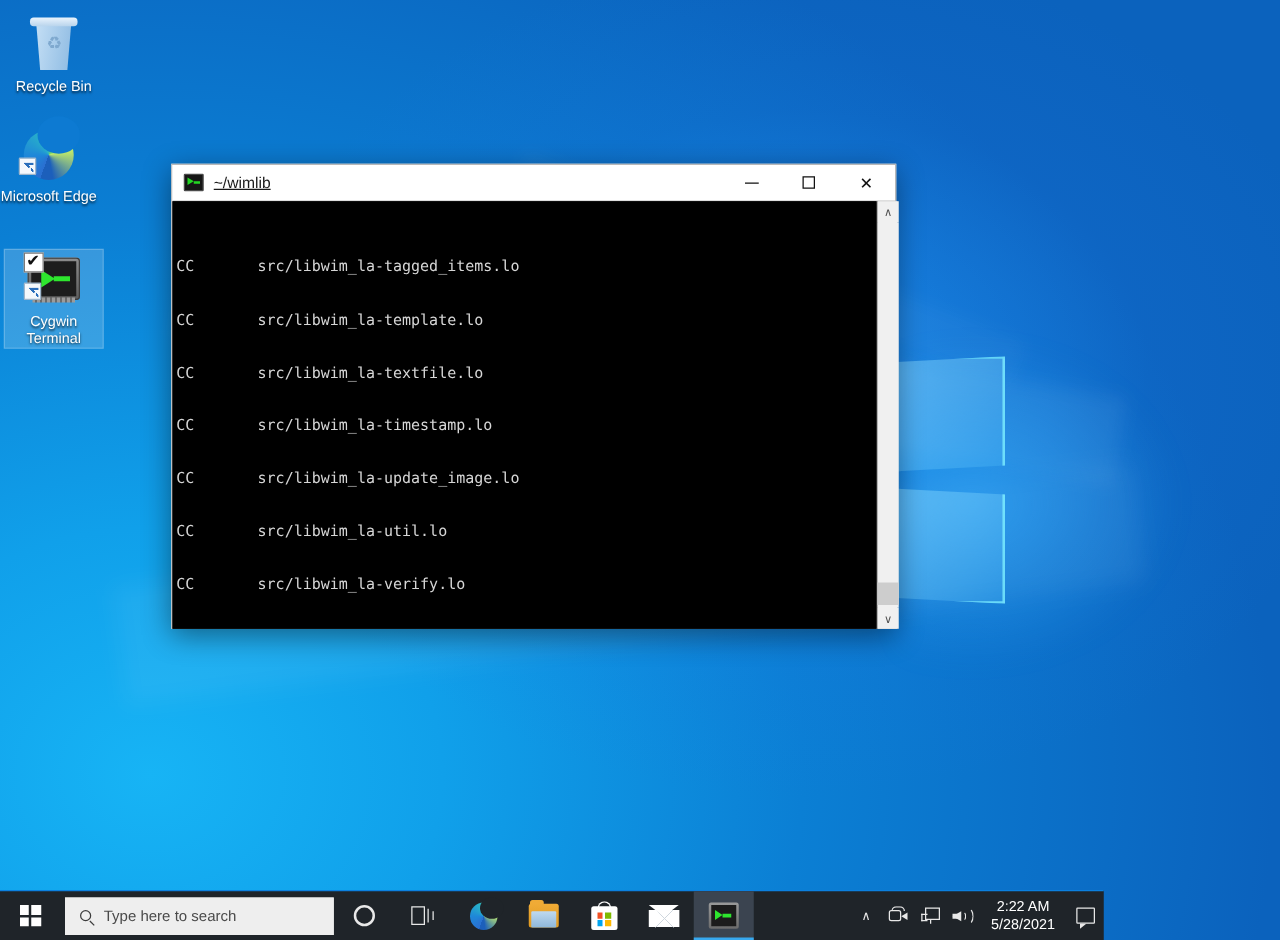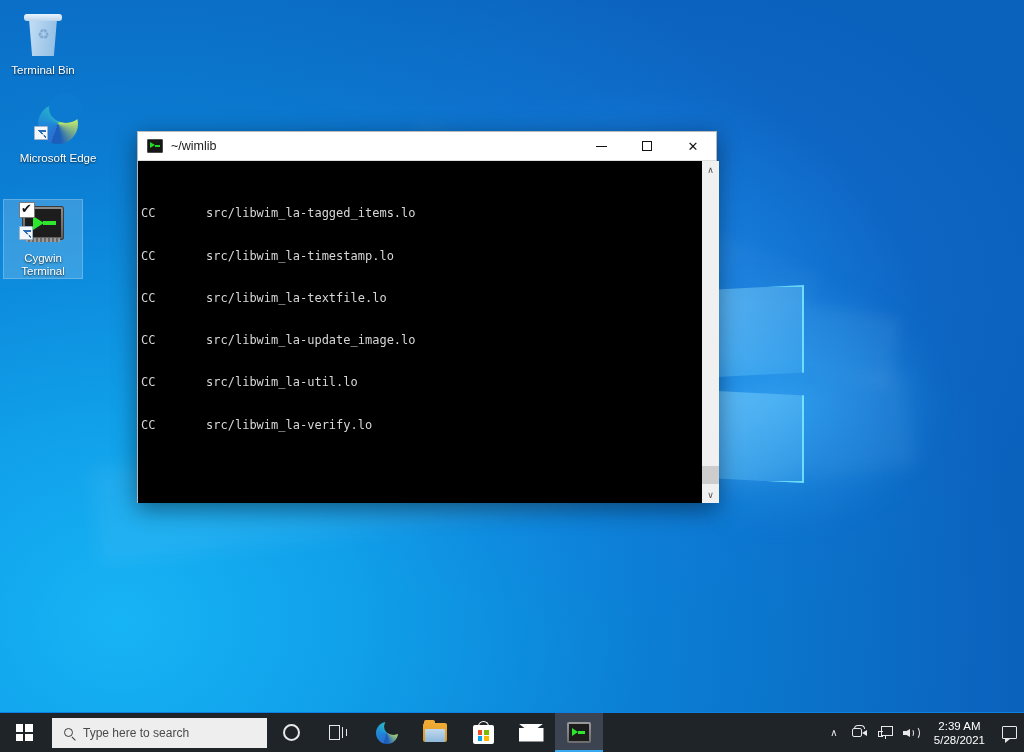--- a/index.html
+++ b/index.html
@@ -45,21 +45,21 @@
           background:radial-gradient(ellipse at 25% 50%, rgba(60,180,255,0.55), rgba(0,0,0,0) 68%); filter:blur(10px); }
 
   
   .desk-icon {
     position:absolute; width:78px; text-align:center; color:#fff;
     font-size:11.5px; line-height:13px; cursor:default;
     text-shadow:0 1px 2px rgba(0,0,0,0.75);
   }
   .desk-icon .glyph { width:48px; height:48px; margin:0 auto 4px; position:relative; }
   #ico-recycle { left:4px; top:12px; }
-  #ico-edge    { left:19px; top:100px; }
+  #ico-edge    { left:0; top:100px; }
   #ico-cygwin  { left:4px; top:200px; }
   #ico-cygwin.selected {
     background:rgba(255,255,255,0.18);
     outline:1px solid rgba(255,255,255,0.35);
   }
 
   
   .rb-body {
     position:absolute; left:8px; top:6px; width:32px; height:38px;
     background:linear-gradient(100deg, rgba(225,240,252,.88), rgba(175,205,232,.78));
@@ -132,21 +132,21 @@
   #title-bar {
     height:29px; background:#ffffff; display:flex; align-items:center;
     border-bottom:1px solid #dedede; position:relative;
   }
   #title-icon { width:16px; height:16px; margin-left:9px; margin-right:8px; position:relative; flex:0 0 auto; }
   .ti-frame { position:absolute; left:0; top:1px; width:16px; height:14px;
     background:#161616; border:1px solid #4b4b4b; border-radius:1px; }
   .ti-chev { position:absolute; left:3px; top:4px; width:0; height:0;
     border-left:5px solid #23d723; border-top:3.5px solid transparent; border-bottom:3.5px solid transparent; }
   .ti-bar { position:absolute; left:8px; top:7px; width:5px; height:2px; background:#23d723; }
-  #title-text { font-size:12.5px; color:#1a1a1a; flex:1 1 auto; }
+  #title-text { font-size:12.5px; color:#1a1a1a; flex:1 1 auto;text-decoration:underline; }
   .win-btn {
     width:46px; height:29px; display:flex; align-items:center; justify-content:center;
     font-size:12px; color:#111; flex:0 0 auto;
   }
   .wb-min { width:11px; height:1px; background:#111; }
   .wb-max { width:10px; height:10px; border:1px solid #111; }
   .wb-close { font-size:13px; line-height:13px; }
 
   
   #term-body {
@@ -178,21 +178,21 @@
   #sb-up { top:0; }
   #sb-down { bottom:0; }
   #sb-thumb {
     position:absolute; left:0; width:17px; height:18px; bottom:19px;
     background:#cdcdcd;
   }
   #sb-track { position:absolute; left:0; top:17px; bottom:17px; width:17px; background:#f0f0f0; }
 
   
   #taskbar {
-    position:absolute; left:0; bottom:0; width:1024px; height:40px;
+    position:absolute; left:0; bottom:0; width:883px; height:40px;
     background:#1f2429; display:flex; align-items:center;
     border-top:1px solid #0b80e0;
   }
   #start-btn {
     width:48px; height:40px; display:flex; align-items:center; justify-content:center;
   }
   .win-logo { width:17px; height:17px; position:relative; }
   .wl-q { position:absolute; width:7.5px; height:7.5px; background:#ffffff; }
   .wl-q1{left:0;top:0;} .wl-q2{right:0;top:0;} .wl-q3{left:0;bottom:0;} .wl-q4{right:0;bottom:0;}
 
@@ -305,21 +305,21 @@
     <div class="pane" id="pn-tl"></div>
     <div class="pane" id="pn-bl"></div>
   </div>
 
   <div class="desk-icon" id="ico-recycle">
     <div class="glyph">
       <div class="rb-body"></div>
       <div class="rb-lid"></div>
       <div class="rb-mark">♻</div>
     </div>
-    <div>Terminal Bin</div>
+    <div>Recycle Bin</div>
   </div>
 
   <div class="desk-icon" id="ico-edge">
     <div class="glyph">
       <div class="edge-o"></div>
       <div class="edge-hole"></div>
       <div class="shortcut-arrow"></div>
     </div>
     <div>Microsoft Edge</div>
   </div>
@@ -356,22 +356,23 @@
       </div>
       <div class="win-btn" id="btn-close">
         <div class="wb-close">✕</div>
       </div>
     </div>
 
     <div id="term-body">
       <div id="term-screen">
 
         <div class="ln"><span class="w">CC</span><span class="w">       </span><span class="w">src/libwim_la-tagged_items.lo</span></div>
+        <div class="ln"><span class="w">CC</span><span class="w">       </span><span class="w">src/libwim_la-template.lo</span></div>
+        <div class="ln"><span class="w">CC</span><span class="w">       </span><span class="w">src/libwim_la-textfile.lo</span></div>
         <div class="ln"><span class="w">CC</span><span class="w">       </span><span class="w">src/libwim_la-timestamp.lo</span></div>
-        <div class="ln"><span class="w">CC</span><span class="w">       </span><span class="w">src/libwim_la-textfile.lo</span></div>
         <div class="ln"><span class="w">CC</span><span class="w">       </span><span class="w">src/libwim_la-update_image.lo</span></div>
         <div class="ln"><span class="w">CC</span><span class="w">       </span><span class="w">src/libwim_la-util.lo</span></div>
         <div class="ln"><span class="w">CC</span><span class="w">       </span><span class="w">src/libwim_la-verify.lo</span></div>
         
         
         
         
         
 
         
@@ -495,21 +496,21 @@
       </div>
       <div class="tray-btn">
         <div class="spk">
           <div class="spk-box"></div>
             <div class="spk-cone"></div>
           <div class="spk-w1"></div>
             <div class="spk-w2"></div>
         </div>
       </div>
       <div id="clock">
-        <div>2:39 AM</div>
+        <div>2:22 AM</div>
         <div>5/28/2021</div>
       </div>
       <div id="action-center">
         <div class="ac-bubble"></div>
       </div>
     </div>
   </div>
 </div>
 
 </body></html>

